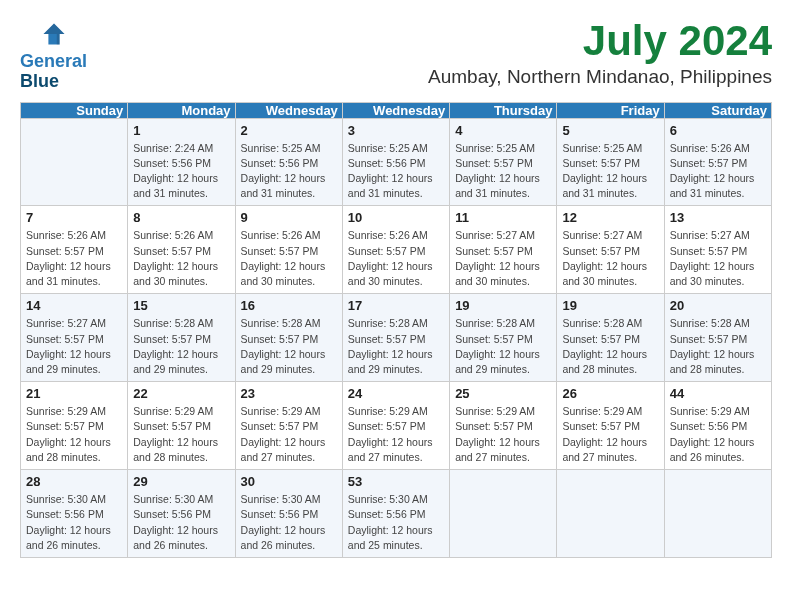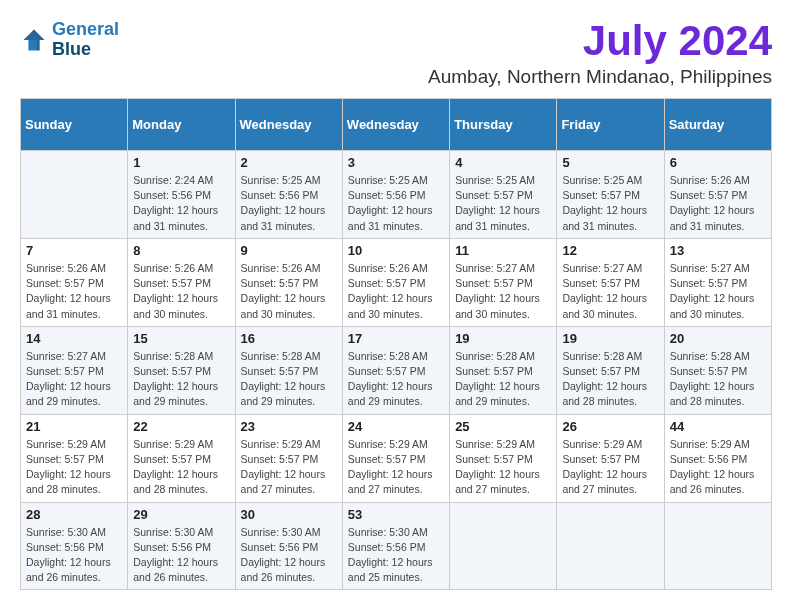--- a/index.html
+++ b/index.html
@@ -13,58 +13,59 @@
     .header {
       display: flex;
       justify-content: space-between;
       align-items: flex-start;
       margin-bottom: 10px;
     }
     .logo {
       display: flex;
       align-items: center;
       gap: 4px;
+      flex-direction: column;
     }
     .logo-text {
       font-size: 18px;
       font-weight: bold;
       color: #1a3a5c;
       line-height: 1.1;
     }
     .logo-text span {
       color: #2a7ab8;
     }
     .logo-icon {
       width: 28px;
       height: 28px;
     }
     .title-block {
       text-align: right;
     }
     .month-title {
       font-size: 42px;
       font-weight: bold;
-      color: #6d28d9;
+      color: #15803d;
       line-height: 1;
     }
     .location-title {
       font-size: 19px;
       color: #333;
       margin-top: 4px;
     }
     table {
       width: 100%;
       border-collapse: collapse;
       font-size: 11px;
     }
     thead tr th {
       background-color: #2a7ab8;
       color: #fff;
-      padding: 18px 4px;
-      text-align: left;
+      padding: 0 4px;
+      text-align: right;
       font-size: 13px;
       font-weight: bold;
       border: 1px solid #ccc;
     }
     tbody tr {
       vertical-align: top;
     }
     tbody tr:nth-child(odd) {
       background-color: #f2f6fb;
     }

